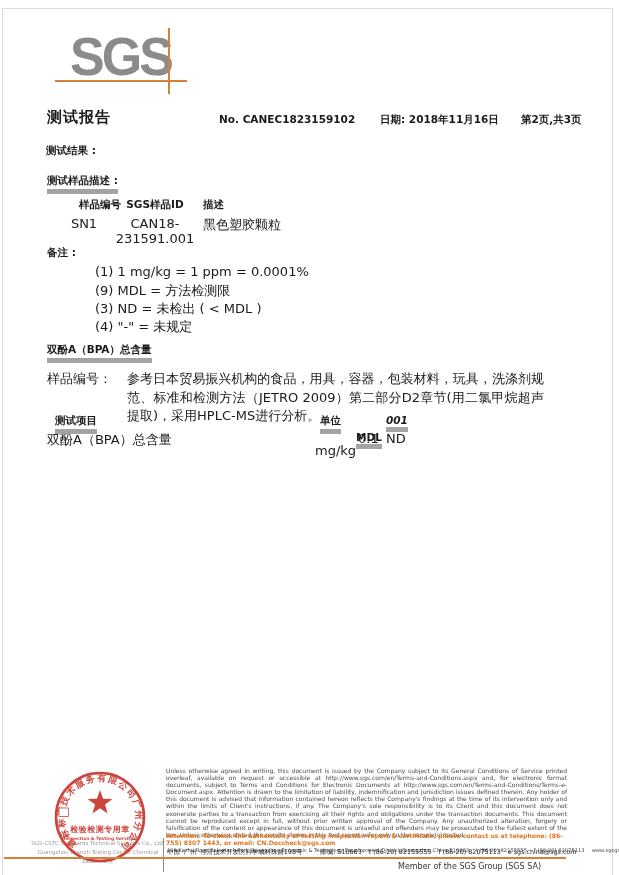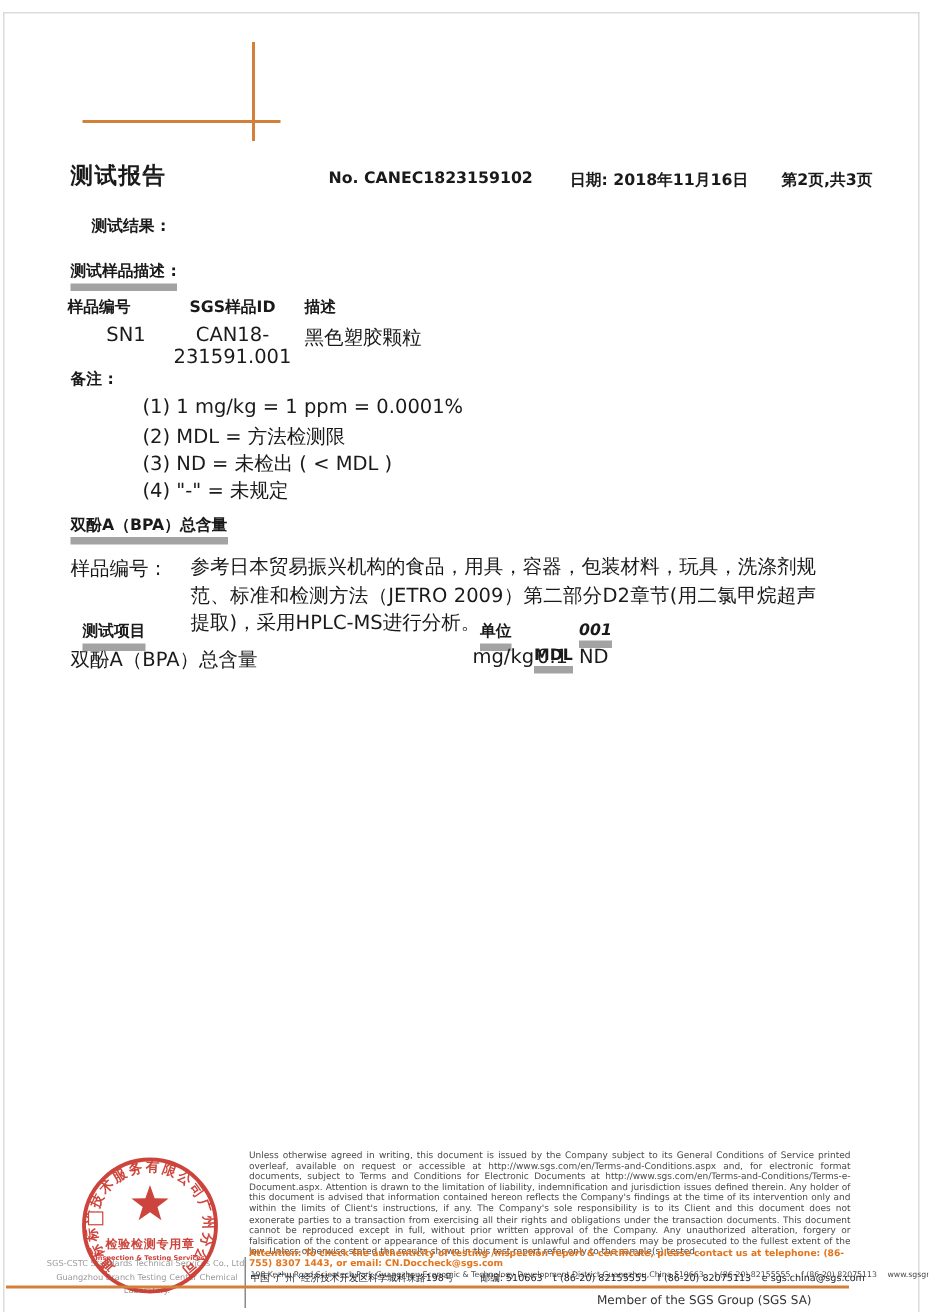--- a/index.html
+++ b/index.html
@@ -36,54 +36,55 @@
   .orange-rule{height:2px;background:#d3803a;}
   .member{font-size:8px;color:#333;}
   .stamp-svg{opacity:0.92;}
 </style>
 </head>
 <body>
 
 <div class="page">
   <div class="frame"></div>
 
+  <div class="abs logo-text" style="left:70px;top:33px;">SGS</div>
   <div class="abs logo-hline" style="left:55px;top:80px;"></div>
   <div class="abs logo-vline" style="left:168px;top:28px;"></div>
 
   <div class="abs title" style="left:47px;top:108px;">测试报告</div>
   <div class="abs hmeta" style="left:219px;top:113px;">No. CANEC1823159102</div>
   <div class="abs hmeta" style="left:380px;top:113px;">日期: 2018年11月16日</div>
   <div class="abs hmeta" style="left:521px;top:113px;">第2页,共3页</div>
 
-  <div class="abs lbl" style="left:61px;top:144px;">测试结果 :</div>
+  <div class="abs lbl" style="left:46px;top:144px;">测试结果 :</div>
 
   <div class="abs lbl u" style="left:47px;top:174px;">测试样品描述 :</div>
-  <div class="abs lbl ctr" style="left:40px;top:198px;width:52px;text-align:center;">样品编号</div>
+  <div class="abs lbl ctr" style="left:74px;top:198px;width:52px;text-align:center;">样品编号</div>
   <div class="abs lbl ctr" style="left:110px;top:198px;width:90px;">SGS样品ID</div>
   <div class="abs lbl" style="left:203px;top:198px;">描述</div>
   <div class="abs txt ctr" style="left:58px;top:216px;width:52px;">SN1</div>
   <div class="abs txt ctr" style="left:110px;top:216px;width:90px;">CAN18-231591.001</div>
   <div class="abs txt" style="left:203px;top:216px;">黑色塑胶颗粒</div>
 
   <div class="abs lbl" style="left:47px;top:246px;">备注 :</div>
   <div class="abs txt" style="left:95px;top:264px;">(1) 1 mg/kg = 1 ppm = 0.0001%</div>
-  <div class="abs txt" style="left:95px;top:282px;">(2) MDL = 方法检测限</div>
+  <div class="abs txt" style="left:95px;top:282px;">(9) MDL = 方法检测限</div>
   <div class="abs txt" style="left:95px;top:300px;">(3) ND = 未检出 ( &lt; MDL )</div>
   <div class="abs txt" style="left:95px;top:318px;">(4) "-" = 未规定</div>
 
   <div class="abs lbl u" style="left:47px;top:343px;">双酚A（BPA）总含量</div>
   <div class="abs txt" style="left:47px;top:370px;">样品编号 :</div>
   <div class="abs txt method" style="left:127px;top:370px;">参考日本贸易振兴机构的食品，用具，容器，包装材料，玩具，洗涤剂规范、标准和检测方法（JETRO 2009）第二部分D2章节(用二氯甲烷超声提取)，采用HPLC-MS进行分析。</div>
 
   <div class="abs lbl u" style="left:55px;top:414px;">测试项目</div>
   <div class="abs lbl u" style="left:320px;top:414px;">单位</div>
   <div class="abs lbl u" style="left:356px;top:431px;">MDL</div>
   <div class="abs lbl u it" style="left:386px;top:414px;">001</div>
   <div class="abs txt" style="left:47px;top:431px;">双酚A（BPA）总含量</div>
-  <div class="abs txt" style="left:315px;top:431px;">mg/kg</div>
+  <div class="abs txt" style="left:315px;top:443px;">mg/kg</div>
   <div class="abs txt" style="left:358px;top:431px;">0.1</div>
   <div class="abs txt" style="left:386px;top:431px;">ND</div>
 
   <div class="abs company" style="left:31px;top:839px;">
     <div>SGS-CSTC Standards Technical Services Co., Ltd.</div>
     <div>Guangzhou Branch Testing Center Chemical Laboratory.</div>
   </div>
 
   <svg class="abs stamp-svg" style="left:50px;top:770px;" width="100" height="96" viewBox="0 0 100 96">
     <circle cx="50" cy="47" r="44" fill="none" stroke="#c9352c" stroke-width="2.6"></circle>

